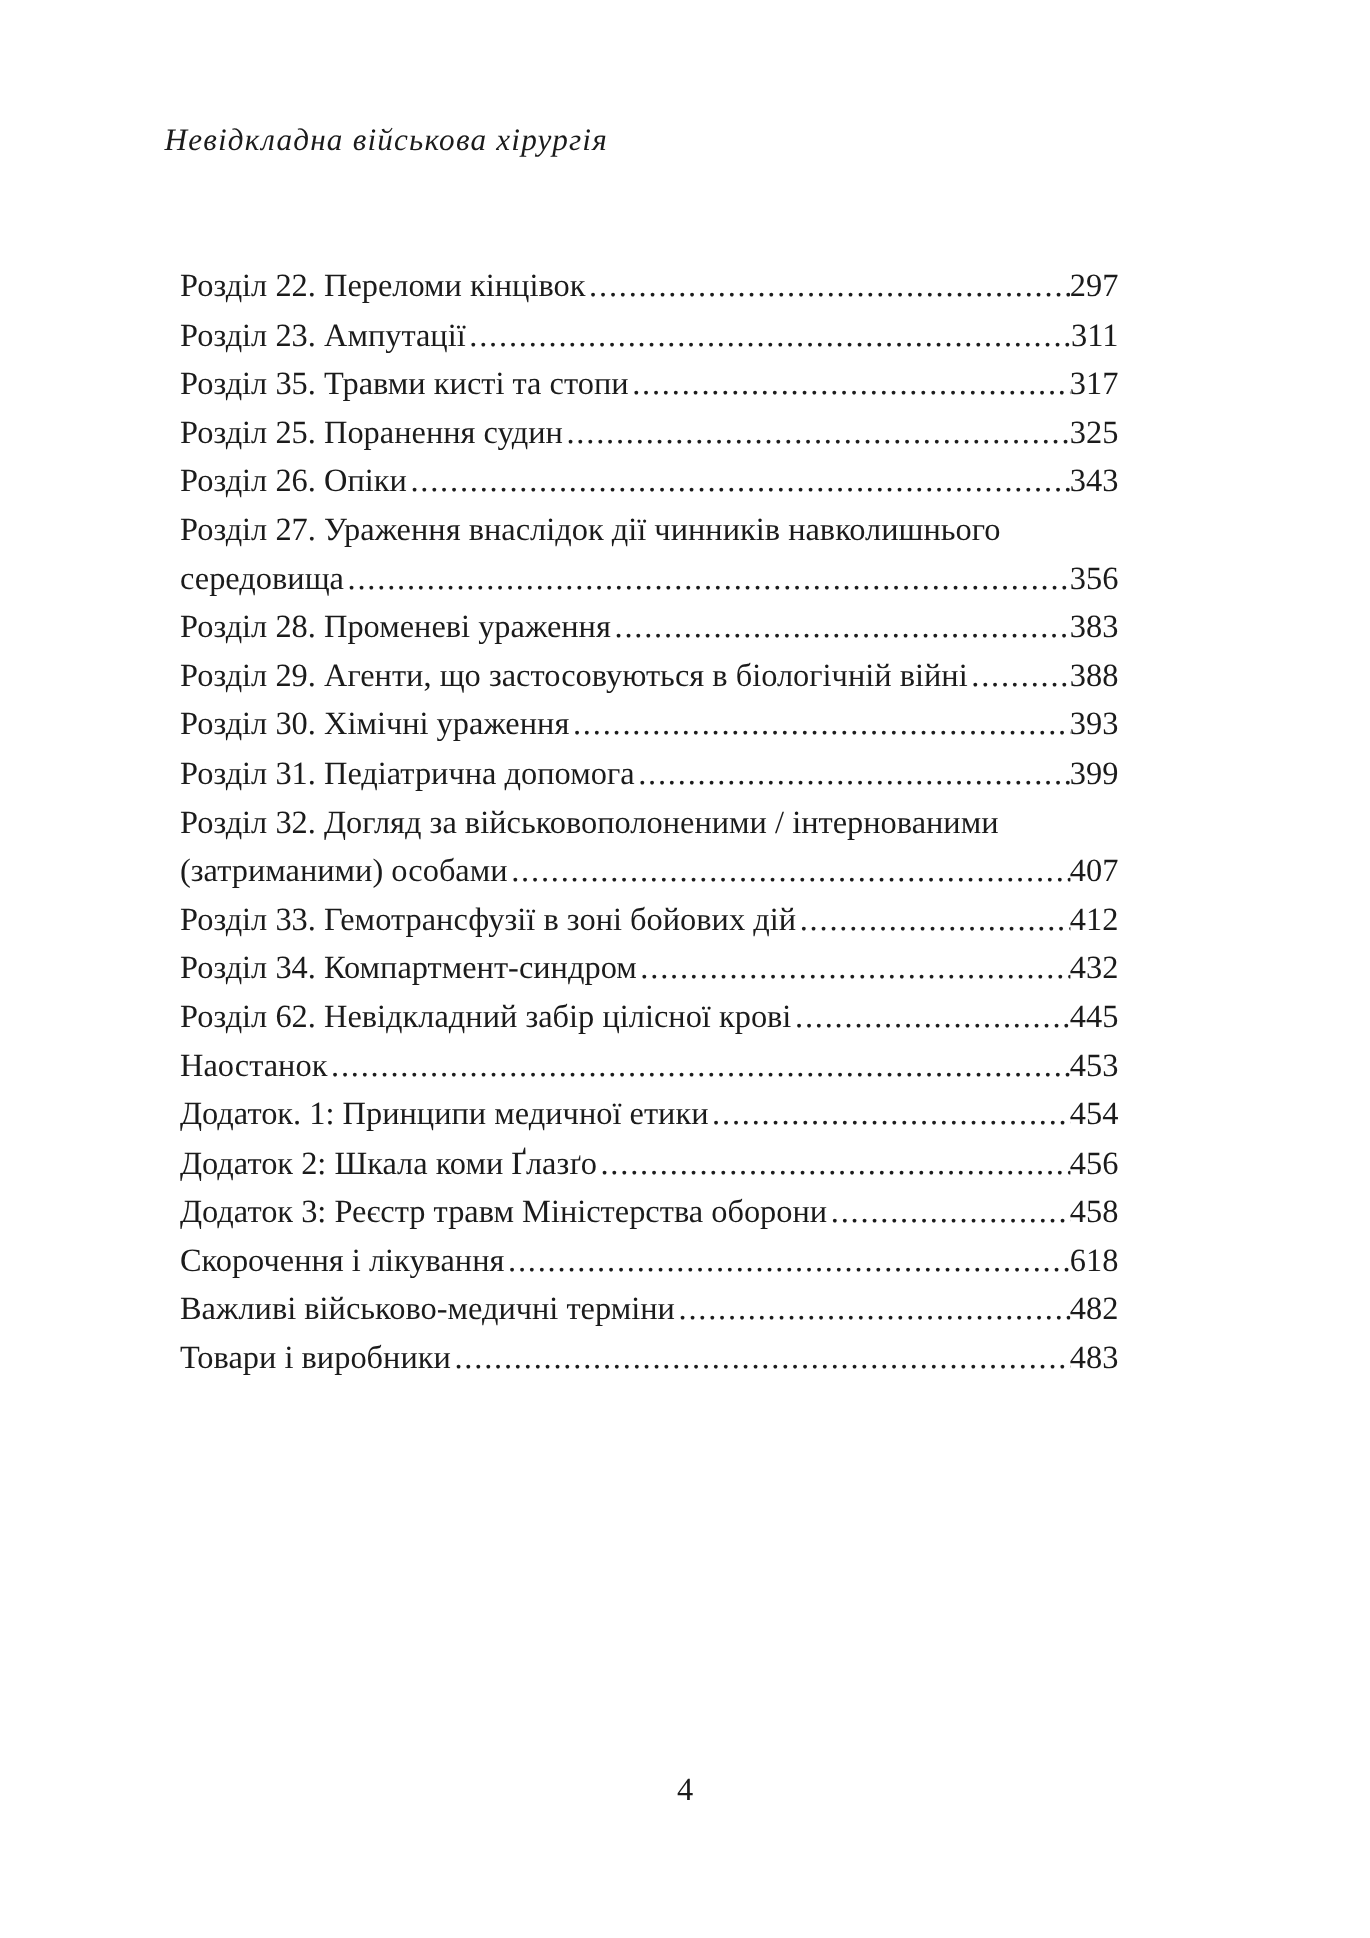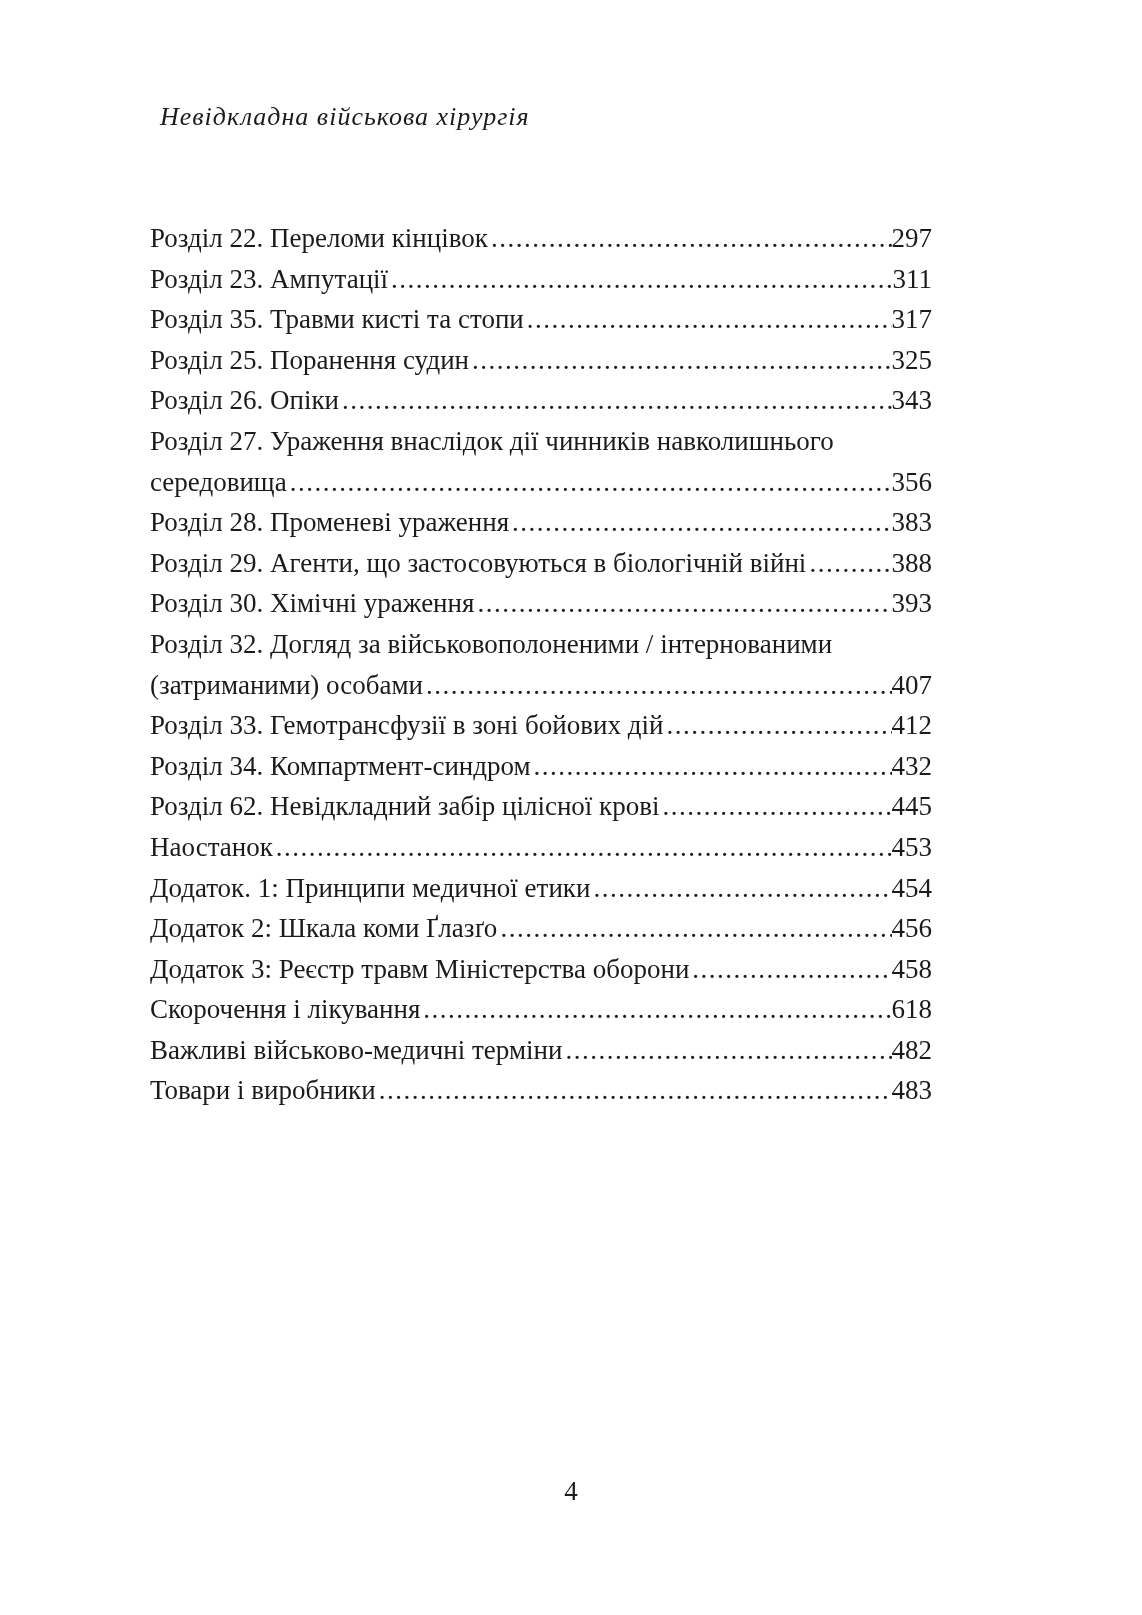--- a/index.html
+++ b/index.html
@@ -10,21 +10,21 @@
     width: 1142px;
     height: 1615px;
     background: #ffffff;
     position: relative;
     font-family: "Liberation Serif", serif;
     color: #1b1b1b;
     overflow: hidden;
   }
   .running-header {
     position: absolute;
-    left: 160px;
+    left: 137px;
     top: 102px;
     font-size: 26px;
     font-style: italic;
     letter-spacing: 1px;
     white-space: nowrap;
   }
   .toc {
     position: absolute;
     left: 150px;
     top: 218px;
@@ -113,20 +113,25 @@
       <span class="toc-text">Розділ 29. Агенти, що застосовуються в біологічній війні</span>
       <span class="dots"></span>
       <span class="toc-page">388</span>
     </div>
     <div class="toc-row">
       <span class="toc-text">Розділ 30. Хімічні ураження</span>
       <span class="dots"></span>
       <span class="toc-page">393</span>
     </div>
     <div class="toc-row">
+      <span class="toc-text">Розділ 31. Педіатрична допомога</span>
+      <span class="dots"></span>
+      <span class="toc-page">399</span>
+    </div>
+    <div class="toc-row">
       <span class="toc-text">Розділ 32. Догляд за військовополоненими / інтернованими</span>
     </div>
     <div class="toc-row">
       <span class="toc-text">(затриманими) особами</span>
       <span class="dots"></span>
       <span class="toc-page">407</span>
     </div>
     <div class="toc-row">
       <span class="toc-text">Розділ 33. Гемотрансфузії в зоні бойових дій</span>
       <span class="dots"></span>

